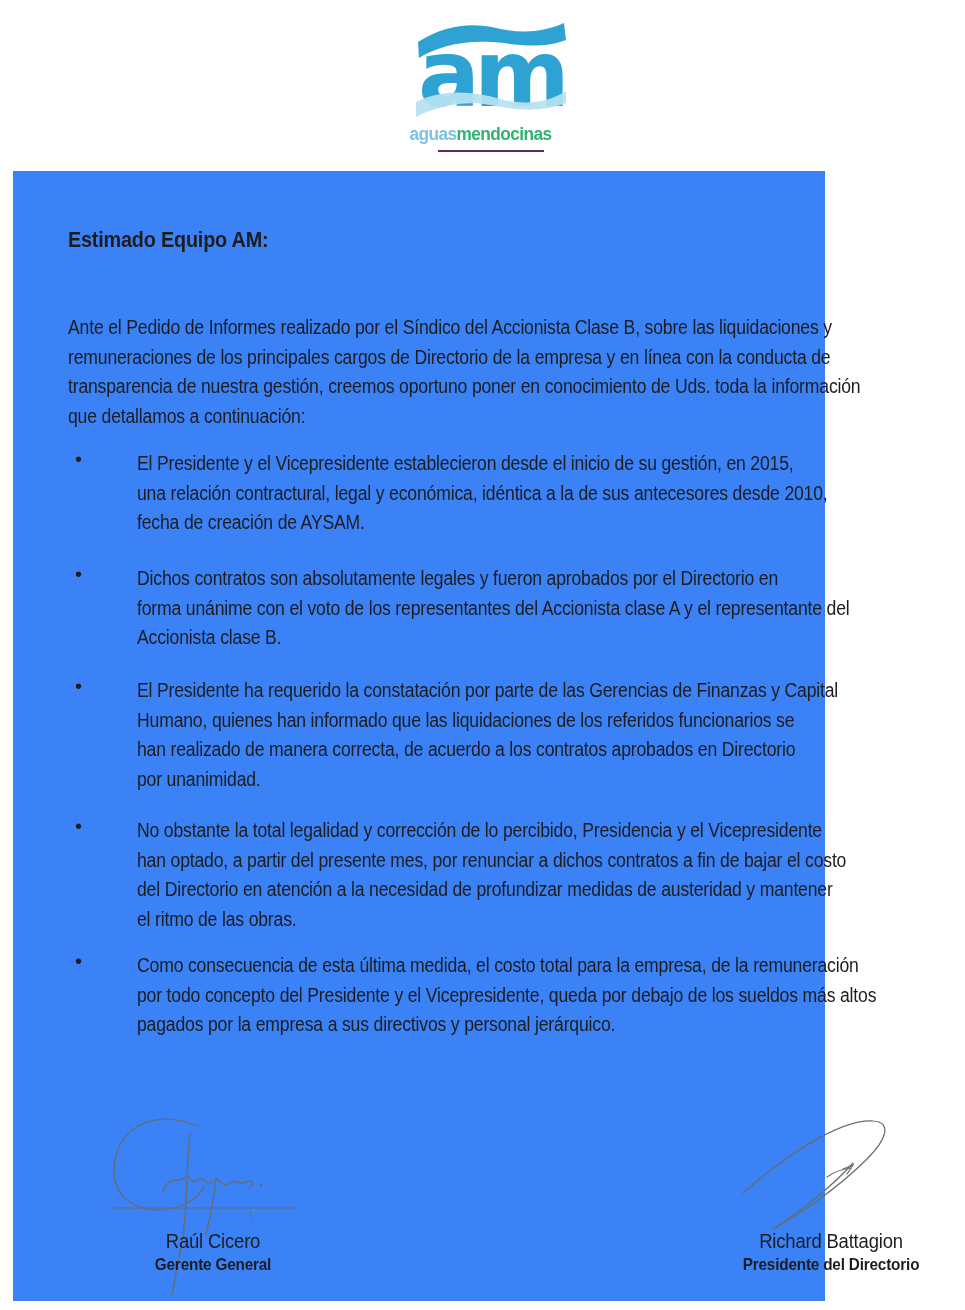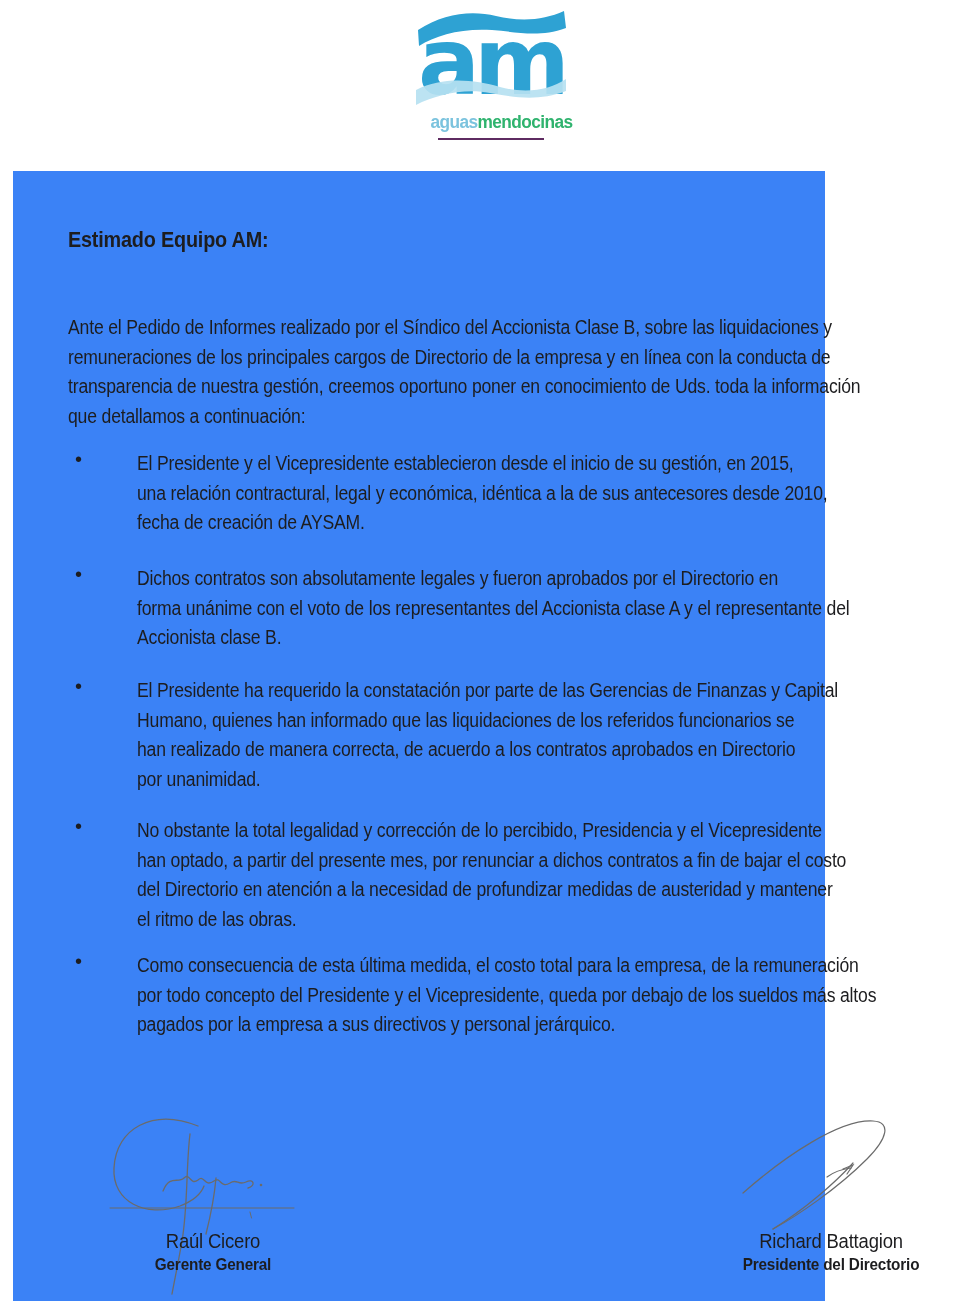--- a/index.html
+++ b/index.html
@@ -3,21 +3,21 @@
 <meta charset="utf-8">
 <style>
   html,body{margin:0;padding:0;}
   body{
     width:965px;height:1310px;background:#ffffff;position:relative;overflow:hidden;
     font-family:"Liberation Sans",sans-serif;color:#1d1d1f;
   }
   .page{position:absolute;inset:0;}
   
   .letterhead{position:absolute;top:0;left:0;width:965px;height:180px;background:#ffffff;}
-  .logo{position:absolute;left:50%;top:8px;transform:translateX(-50%);margin-left:8px;width:170px;text-align:right;}
+  .logo{position:absolute;left:50%;top:20px;transform:translateX(-50%);margin-left:8px;width:170px;text-align:left;}
   .logo svg{display:block;margin:0 auto;}
   .wordmark{margin-top:5px;font-size:18px;font-weight:bold;letter-spacing:-0.6px;line-height:1;transform:scaleX(0.96);transform-origin:center top;}
   .wm-aguas{color:#7bc3de;}
   .wm-mendocinas{color:#2fb36e;}
   .logo-underline{width:106px;height:2px;margin:7px auto 0;background:#5e2b61;}
   
   .panel{position:absolute;left:13px;top:171px;width:812px;height:1130px;background:#3b82f6;}
   .greeting{
     position:absolute;left:55px;top:56px;margin:0;
     font-size:22px;font-weight:bold;letter-spacing:-0.2px;

